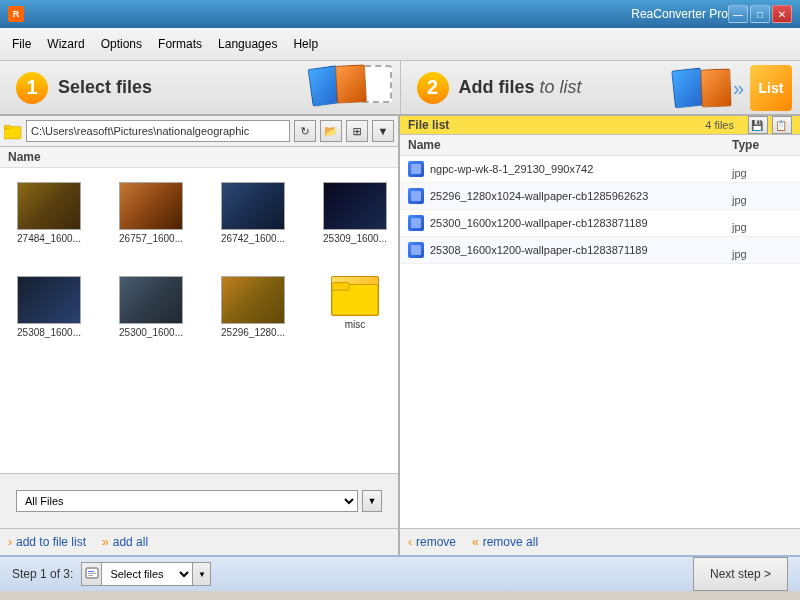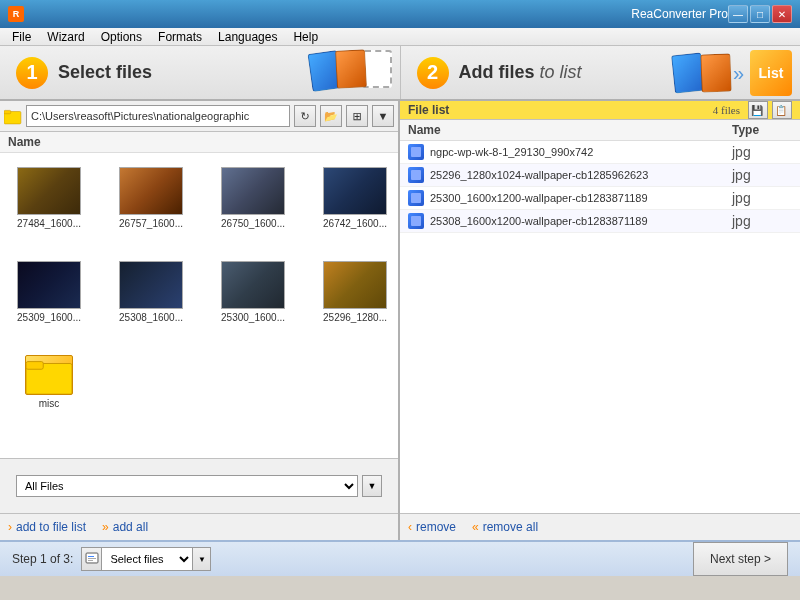--- a/index.html
+++ b/index.html
@@ -39,21 +39,21 @@
       background: linear-gradient(to bottom, #6ab0e0, #3a85c0);
       color: white; font-size: 10px;
       display: flex; align-items: center; justify-content: center;
       cursor: pointer; border-radius: 2px;
     }
     .title-btn.close { background: linear-gradient(to bottom, #e05050, #c03030); }
 
     
     .menu-bar {
       background: linear-gradient(to bottom, #f5f5f5, #e8e8e8);
-      height: 18px;
+      height: 33px;
       display: flex;
       align-items: center;
       padding: 0 4px;
       border-bottom: 1px solid #c0c0c0;
     }
     .menu-item {
       padding: 2px 8px;
       color: #000;
       cursor: pointer;
       font-size: 12px;
@@ -274,22 +274,21 @@
       border-bottom: 1px solid #c0c0c0;
     }
     .file-list-title {
       font-weight: bold;
       color: #444;
       flex: 1;
     }
     .file-count {
       color: #555;
       font-size: 11px;
-      margin-right: 8px;
-      font-family: Liberation Serif, serif;
+      margin-right: 14px;
     }
     .list-action-btns { display: flex; gap: 4px; }
     .list-action-btn {
       width: 20px; height: 18px;
       border: 1px solid #999;
       background: linear-gradient(to bottom, #f5f5f5, #e0e0e0);
       display: flex; align-items: center; justify-content: center;
       cursor: pointer; font-size: 10px;
     }
 
@@ -325,21 +324,21 @@
       border-radius: 2px;
       flex-shrink: 0;
       display: flex; align-items: center; justify-content: center;
     }
     .file-icon-inner {
       width: 10px; height: 10px;
       background: #88aaff;
       border-radius: 1px;
     }
     .file-name { flex: 1; font-size: 11px; color: #333; overflow: hidden; text-overflow: ellipsis; white-space: nowrap; }
-    .file-type { width: 60px; font-size: 14px; color: #555; }
+    .file-type { width: 60px; font-size: 11px; color: #555; margin-top: 8px; }
 
     .remove-buttons {
       display: flex;
       padding: 6px 8px;
       gap: 16px;
       background: #f0f0f0;
       border-top: 1px solid #c0c0c0;
       justify-content: flex-start;
     }
     .remove-btn {
@@ -495,24 +494,20 @@
 
           <div class="file-thumb">
             <div class="thumb-img thumb-1"></div>
             <span class="thumb-label">27484_1600...</span>
           </div>
           <div class="file-thumb">
             <div class="thumb-img thumb-2"></div>
             <span class="thumb-label">26757_1600...</span>
           </div>
           <div class="file-thumb">
-            <div class="thumb-img thumb-3"></div>
-            <span class="thumb-label">26750_1600...</span>
-          </div>
-          <div class="file-thumb">
             <div class="thumb-img thumb-4"></div>
             <span class="thumb-label">26742_1600...</span>
           </div>
 
           <div class="file-thumb">
             <div class="thumb-img thumb-5"></div>
             <span class="thumb-label">25309_1600...</span>
           </div>
           <div class="file-thumb">
             <div class="thumb-img thumb-6"></div>

